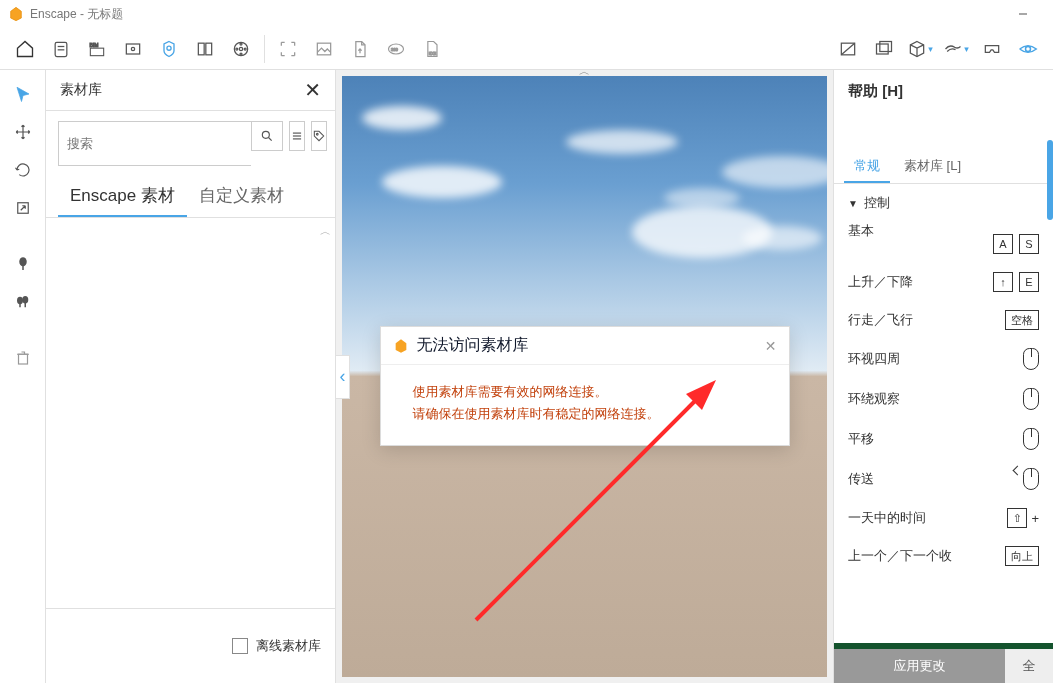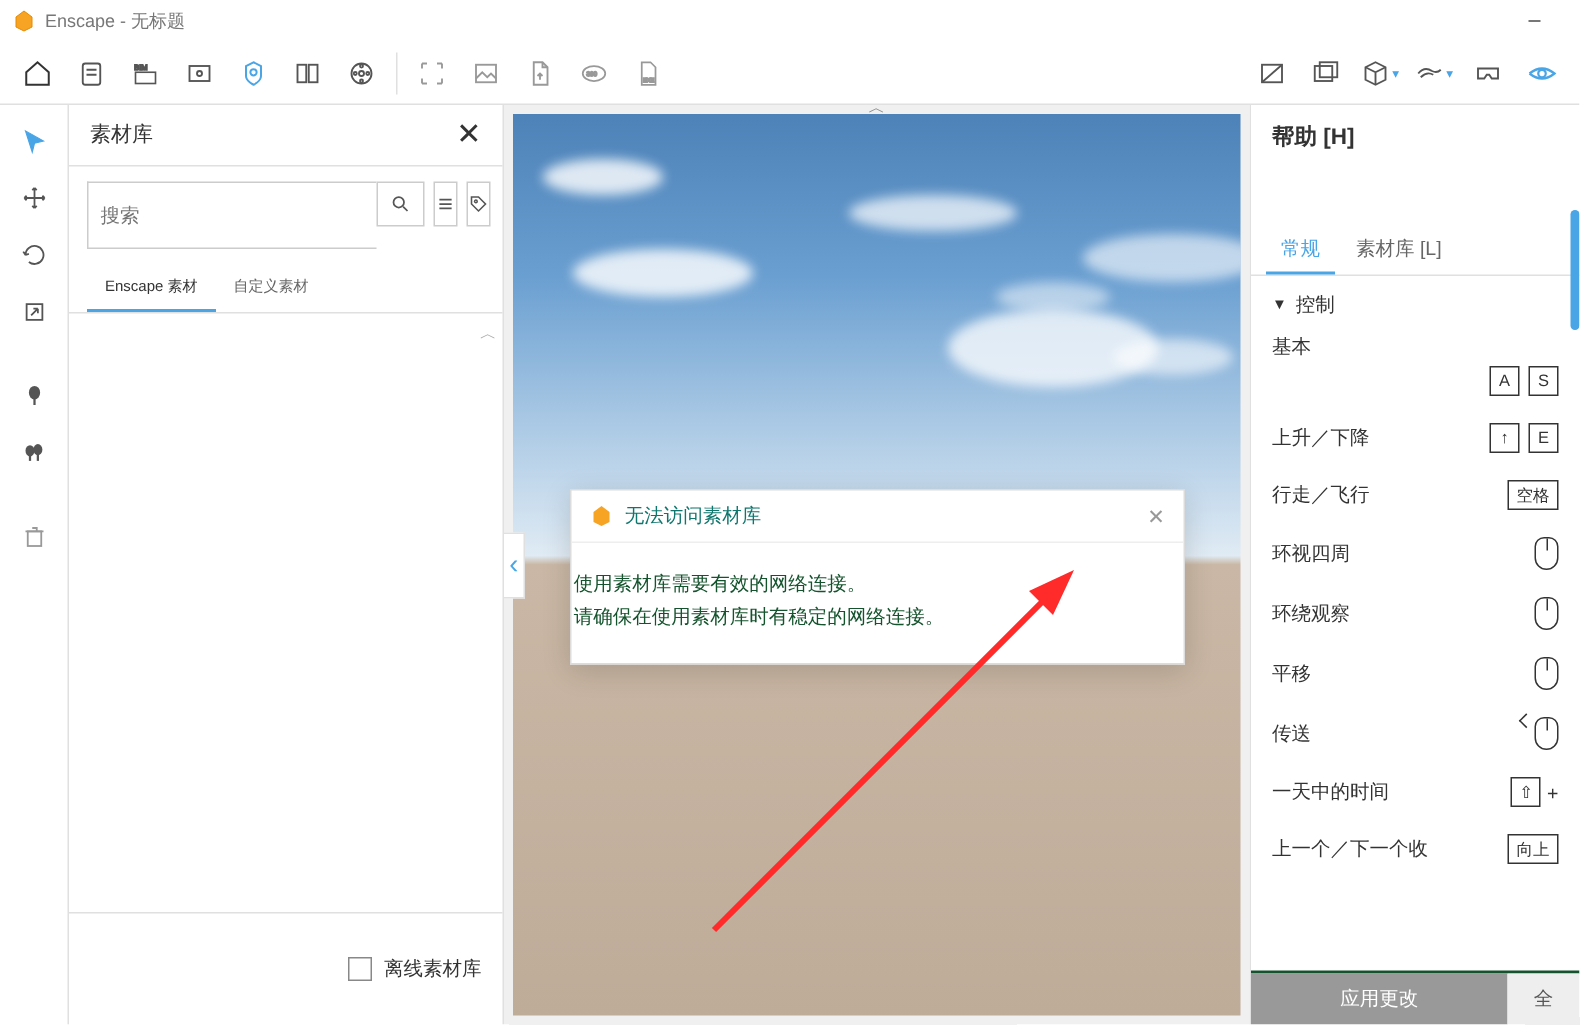--- a/index.html
+++ b/index.html
@@ -24,21 +24,21 @@
 
 .asset-panel { width: 290px; background: #fff; border-right: 1px solid #e0e0e0; display: flex; flex-direction: column; }
 .asset-header { display: flex; align-items: center; justify-content: space-between; padding: 10px 14px; border-bottom: 1px solid #e0e0e0; }
 .asset-header .ttl { font-size: 14px; color: #333; font-weight: 500; }
 .asset-header .close { font-size: 20px; color: #333; cursor: pointer; line-height: 1; }
 .asset-search { display: flex; gap: 6px; padding: 10px 12px; }
 .asset-search input { flex: 1; height: 45px; border: 1px solid #ccc; padding: 0 8px; font-size: 13px; outline: none; border-right: none; }
 .asset-search .sbtn { width: 32px; height: 30px; border: 1px solid #ccc; background: #fff; display: flex; align-items: center; justify-content: center; }
 .asset-search .searchgrp { display: flex; flex: 1; }
 .asset-tabs { display: flex; border-bottom: 1px solid #e0e0e0; padding: 0 12px; }
-.asset-tabs .atab { padding: 8px 12px; font-size: 10px; color: #666; cursor: pointer; border-bottom: 2px solid transparent; }
+.asset-tabs .atab { padding: 8px 12px; font-size: 17px; color: #666; cursor: pointer; border-bottom: 2px solid transparent; }
 .asset-tabs .atab.active { color: #333; border-bottom-color: #49a5e6; }
 .asset-body { flex: 1; position: relative; }
 .asset-body .scrollhint { position: absolute; right: 4px; top: 6px; color: #aaa; font-size: 11px; }
 .asset-footer { padding: 28px 14px; display: flex; align-items: center; justify-content: flex-end; gap: 8px; border-top: 1px solid #e0e0e0; }
 .asset-footer .chk { width: 16px; height: 16px; border: 1px solid #888; }
 .asset-footer .lbl { font-size: 13px; color: #333; }
 
 .viewport { flex: 1; position: relative; background: #f0f0f0; padding: 6px; }
 .viewport .scene { width: 100%; height: 100%; background: linear-gradient(to bottom, #4d82b8 0%, #6a9fd1 18%, #a9c8e4 34%, #e0ebf4 49%, #cab7a5 50%, #beab98 100%); position: relative; overflow: hidden; }
 .viewport .clouds { position: absolute; inset: 0 0 50% 0; }
@@ -51,36 +51,36 @@
 .help-panel { width: 220px; background: #fff; border-left: 1px solid #e0e0e0; display: flex; flex-direction: column; }
 .help-header { padding: 12px 14px 8px; font-size: 15px; font-weight: 700; color: #333; }
 .help-tabs { display: flex; gap: 4px; padding: 0 10px; border-bottom: 1px solid #e0e0e0; }
 .help-tabs .htab { padding: 6px 10px; font-size: 13px; color: #666; border-bottom: 2px solid transparent; cursor: pointer; margin-top: 42px; }
 .help-tabs .htab.active { color: #49a5e6; border-bottom-color: #49a5e6; }
 .help-body { flex: 1; padding: 10px 14px; overflow: hidden; font-size: 13px; color: #333; }
 .help-body .row { display: flex; align-items: center; justify-content: space-between; margin-bottom: 18px; }
 .help-body .row .lbl { font-size: 13px; }
 .help-body .section-toggle { display: flex; align-items: center; gap: 6px; margin-bottom: 10px; color: #333; }
 .help-body .section-toggle .caret { font-size: 10px; }
-.help-body .subhead { font-weight: 500; margin-bottom: 14px; margin-top: 2px; }
+.help-body .subhead { font-weight: 500; margin-bottom: 4px; margin-top: 2px; }
 .key { display: inline-flex; align-items: center; justify-content: center; min-width: 20px; height: 20px; border: 1px solid #333; font-size: 11px; padding: 0 4px; margin-left: 2px; background: #fff; }
 .keygroup { display: flex; gap: 4px; align-items: center; }
 .mouse-ic { display: inline-block; width: 16px; height: 22px; border: 1.5px solid #333; border-radius: 8px 8px 10px 10px; position: relative; }
 .mouse-ic::before { content: ""; position: absolute; left: 50%; top: 0; width: 1px; height: 8px; background: #333; }
 .mouse-ic.dbl::after { content: ""; position: absolute; left: -10px; top: -2px; width: 6px; height: 6px; border: 1.5px solid #333; border-right: none; border-bottom: none; transform: rotate(-45deg); }
 
-.help-footer { display: flex; border-top: 2px solid #14532d; }
+.help-footer { display: flex; border-top: 6px solid #14532d; }
 .help-footer .fbtn { flex: 1; height: 34px; display: flex; align-items: center; justify-content: center; font-size: 13px; background: #999; color: #fff; }
 .help-footer .fbtn.secondary { background: #eee; color: #555; flex: 0 0 48px; }
 
 .modal { position: absolute; left: 50%; top: 256px; transform: translateX(-50%); width: 410px; background: #fff; border: 1px solid #dcdcdc; box-shadow: 0 4px 18px rgba(0,0,0,0.15); z-index: 20; }
 .modal-header { display: flex; align-items: center; padding: 8px 12px; border-bottom: 1px solid #eee; gap: 8px; }
-.modal-header .mttl { font-size: 13px; color: #0f766e; }
+.modal-header .mttl { font-size: 16px; color: #0f172a; }
 .modal-header .mclose { margin-left: auto; color: #999; font-size: 14px; cursor: pointer; }
-.modal-body { padding: 16px 2px 20px; font-size: 13px; color: #14532d; line-height: 1.7; }
+.modal-body { padding: 16px 32px 20px; font-size: 13px; color: #c2410c; line-height: 1.7; }
 .modal-footer { display: flex; justify-content: flex-end; padding: 8px 12px 12px; border-top: 1px solid #f0f0f0; }
 .modal-footer .okbtn { background: #1e9de6; color: #fff; border: none; padding: 8px 22px; font-size: 13px; cursor: pointer; }
 
 .arrow { position: absolute; z-index: 25; pointer-events: none; }
 
 .right-scrollbar { position: absolute; right: 0; top: 70px; width: 6px; height: 80px; background: #49a5e6; border-radius: 3px; }
 </style>
 </head>
 <body>
 

